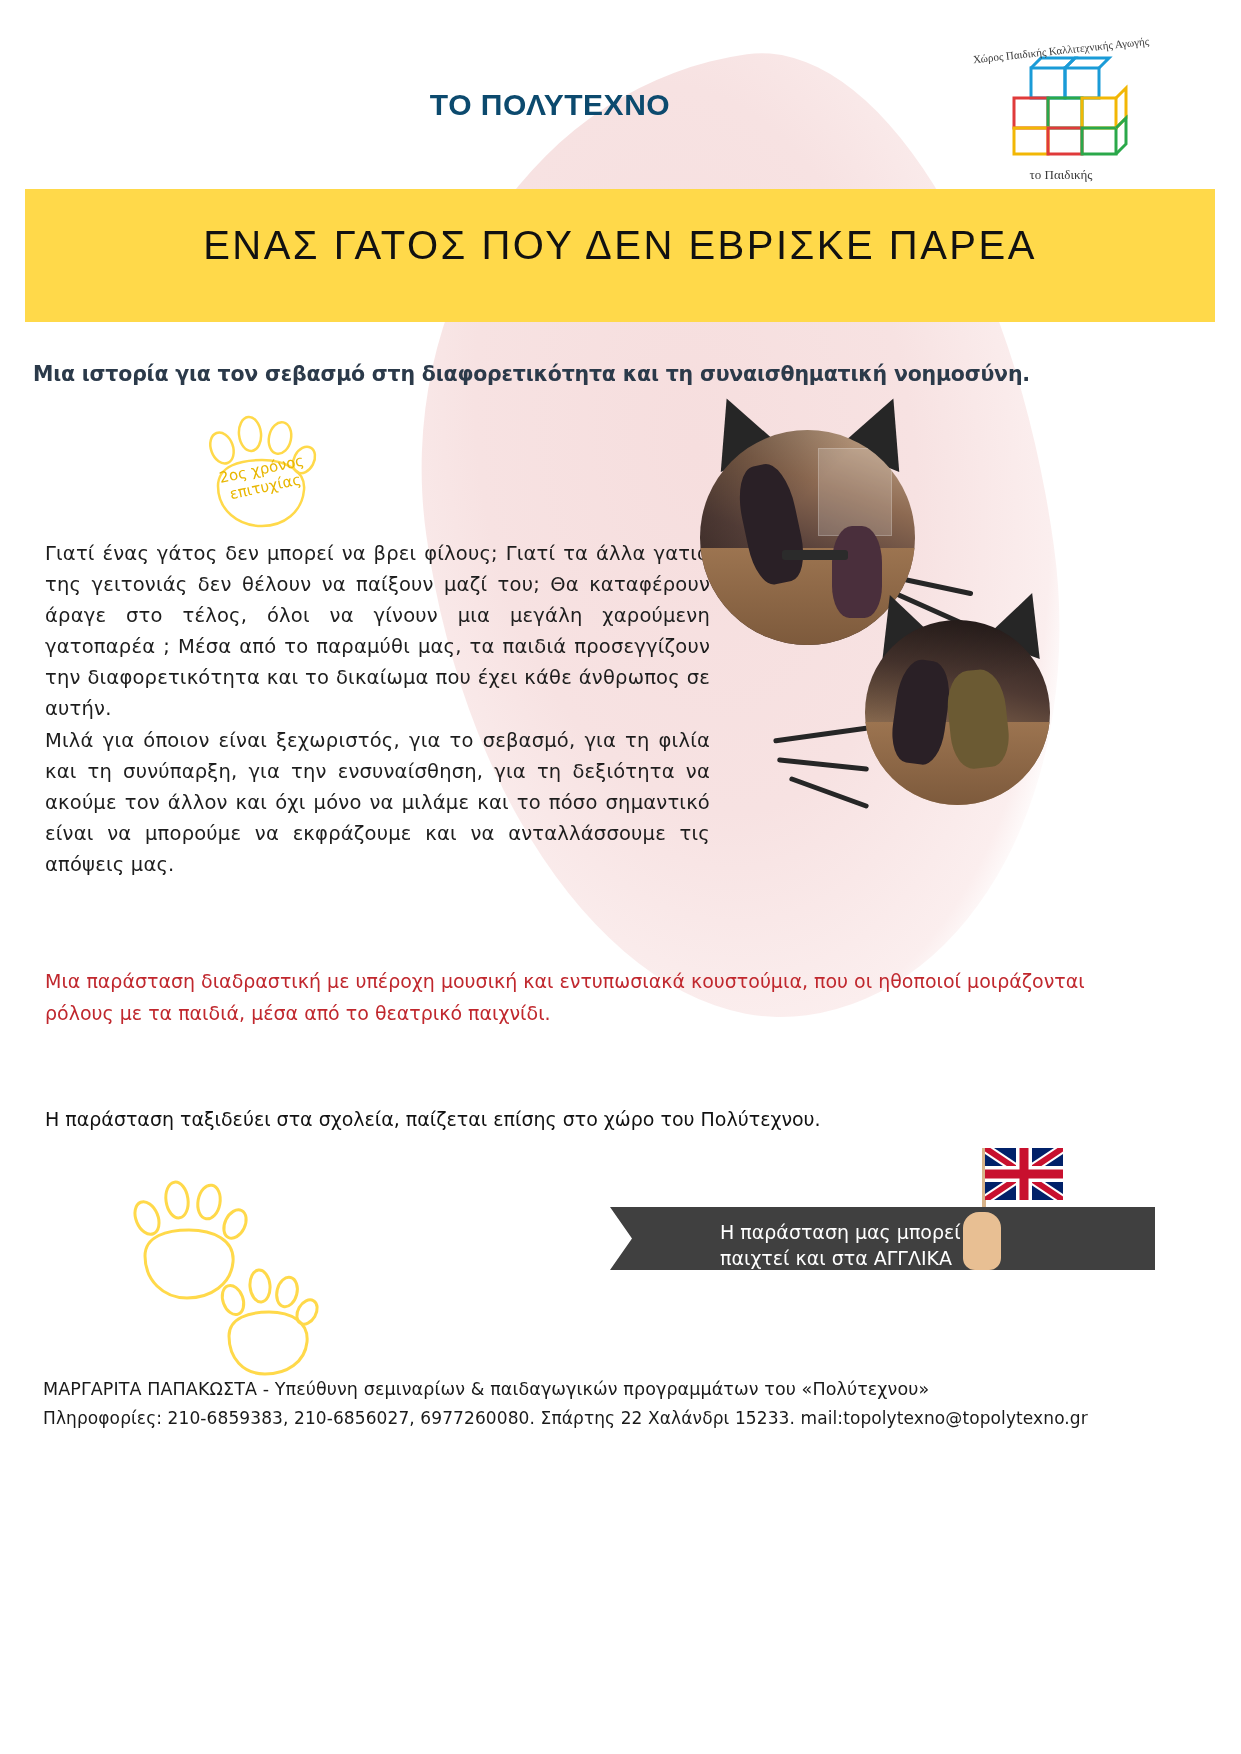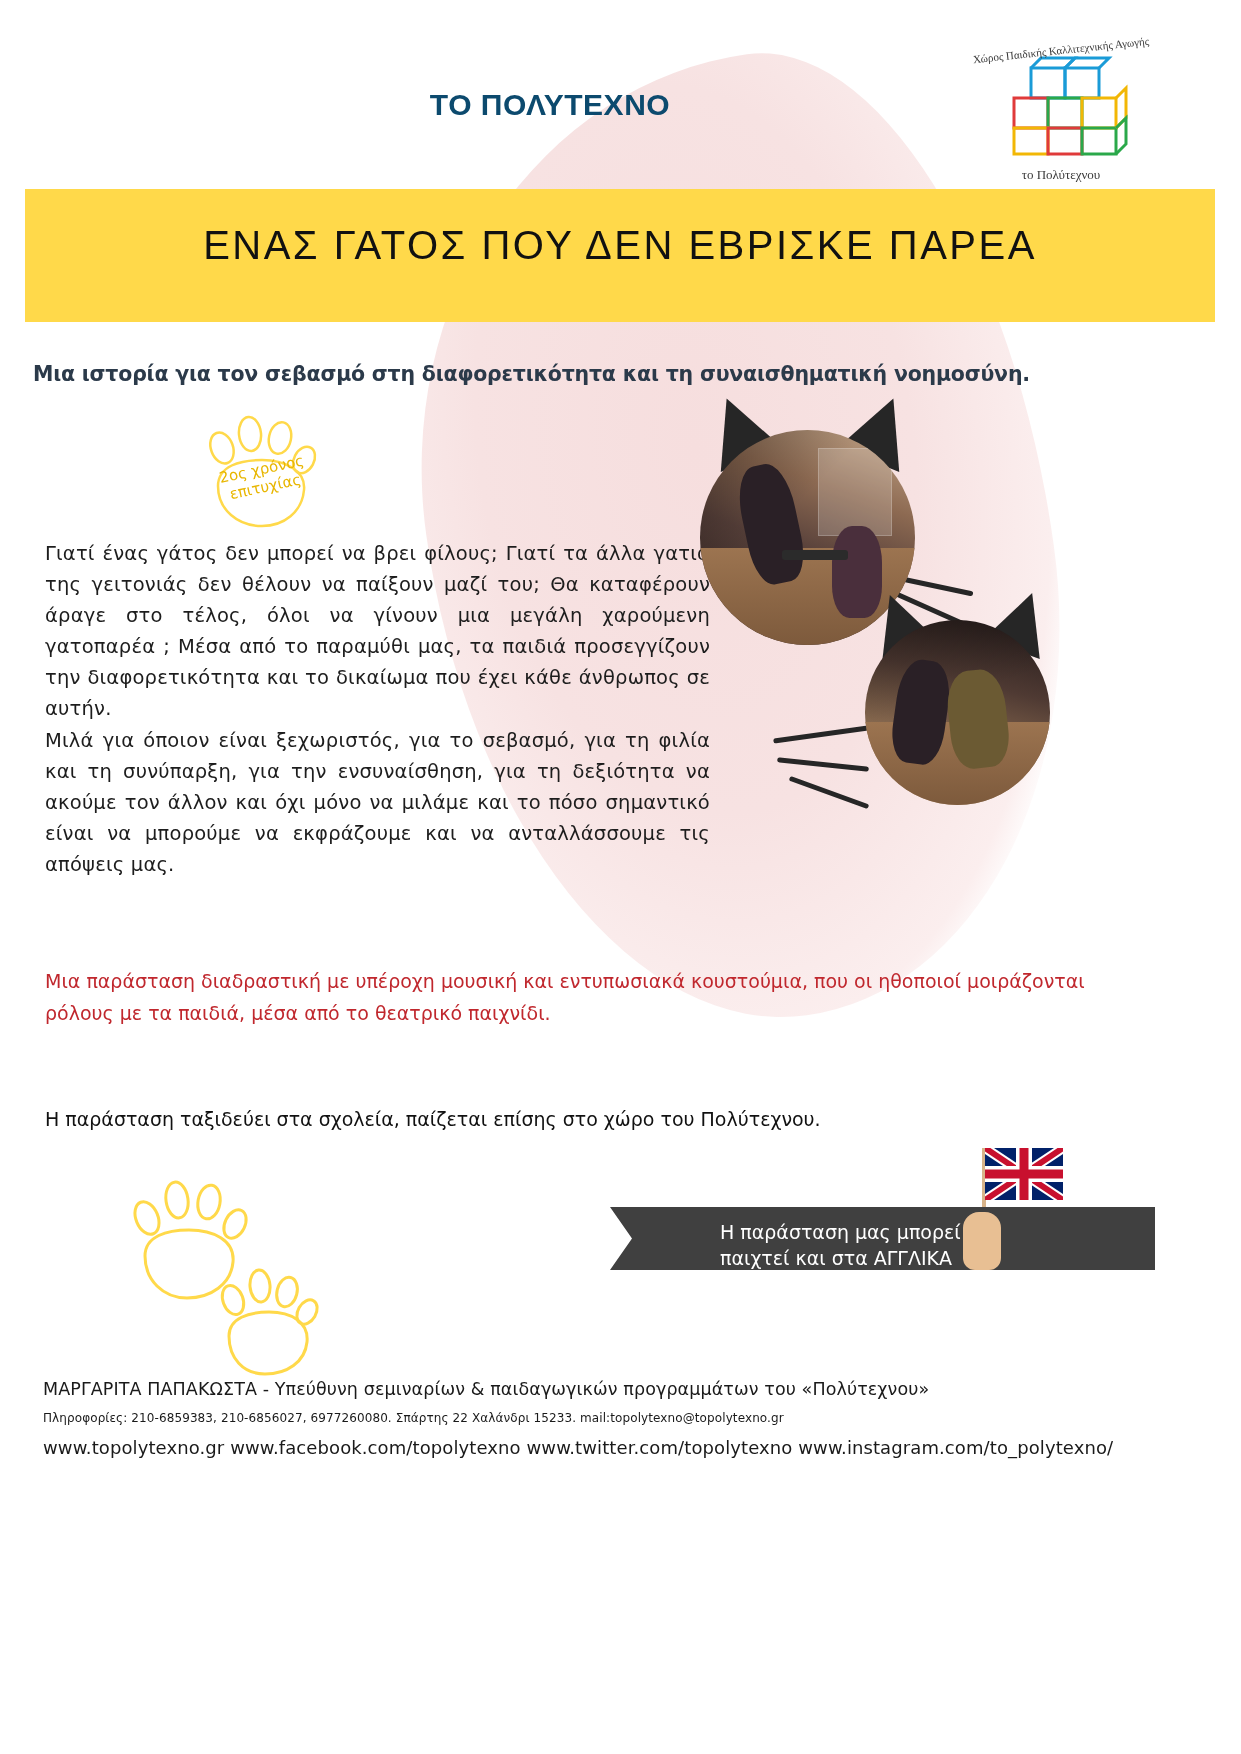--- a/index.html
+++ b/index.html
@@ -298,21 +298,21 @@
     font-family: "DejaVu Sans", sans-serif;
     color: #1a1a1a;
   }
   .footer .line {
     font-size: 17.5px;
     line-height: 29px;
     letter-spacing: 0.1px;
     white-space: nowrap;
   }
   .footer .line.l1 { font-size: 17.5px; }
-  .footer .line.l2 { font-size: 12px; }
+  .footer .line.l2 { font-size: 17px; }
   .footer .line.l3 { font-size: 18px; }
 </style>
 </head>
 <body>
 
 <div class="blob"></div>
 
 <div class="header-title">ΤΟ ΠΟΛΥΤΕΧΝΟ</div>
 
 <div class="logo">
@@ -326,21 +326,21 @@
       <rect x="111" y="58" width="34" height="30" stroke="#f2b705"></rect>
       <rect x="43" y="88" width="34" height="26" stroke="#f2b705"></rect>
       <rect x="77" y="88" width="34" height="26" stroke="#e03a3a"></rect>
       <rect x="111" y="88" width="34" height="26" stroke="#2aa84a"></rect>
       <path d="M60 28 L70 18 L104 18 L94 28" stroke="#1a9bd7"></path>
       <path d="M94 28 L104 18 L138 18 L128 28" stroke="#1a9bd7"></path>
       <path d="M145 58 L155 48 L155 78 L145 88" stroke="#f2b705"></path>
       <path d="M145 88 L155 78 L155 104 L145 114" stroke="#2aa84a"></path>
     </g>
   </svg>
-  <div class="logo-caption-bottom">το Πολύτεχνου</div>
+  <div class="logo-caption-bottom">το Παιδικής</div>
 </div>
 
 <div class="yellow-band">
   <div class="band-text">ΕΝΑΣ ΓΑΤΟΣ ΠΟΥ ΔΕΝ ΕΒΡΙΣΚΕ ΠΑΡΕΑ</div>
 </div>
 
 <div class="subtitle">Μια ιστορία για τον σεβασμό στη διαφορετικότητα και τη συναισθηματική νοημοσύνη.</div>
 
 <div class="paw-badge">
   <svg width="150" height="130" viewBox="0 0 150 130">
@@ -427,14 +427,13 @@
   <div class="banner-text">
     <span>Η παράσταση μας μπορεί να</span><br>
     <span>παιχτεί και στα ΑΓΓΛΙΚΑ</span>
   </div>
 </div>
 <div class="hand"></div>
 
 <div class="footer">
   <div class="line l1">ΜΑΡΓΑΡΙΤΑ ΠΑΠΑΚΩΣΤΑ - Υπεύθυνη σεμιναρίων &amp; παιδαγωγικών προγραμμάτων του «Πολύτεχνου»</div>
   <div class="line l2">Πληροφορίες: 210-6859383, 210-6856027, 6977260080. Σπάρτης 22 Χαλάνδρι 15233. mail:topolytexno@topolytexno.gr</div>
-  <div class="line l3">www.topolytexno.gr www.facebook.com/topolytexno www.twitter.com/topolytexno www.instagram.com/to_polytexno/</div>
 </div>
 
 </body></html>

